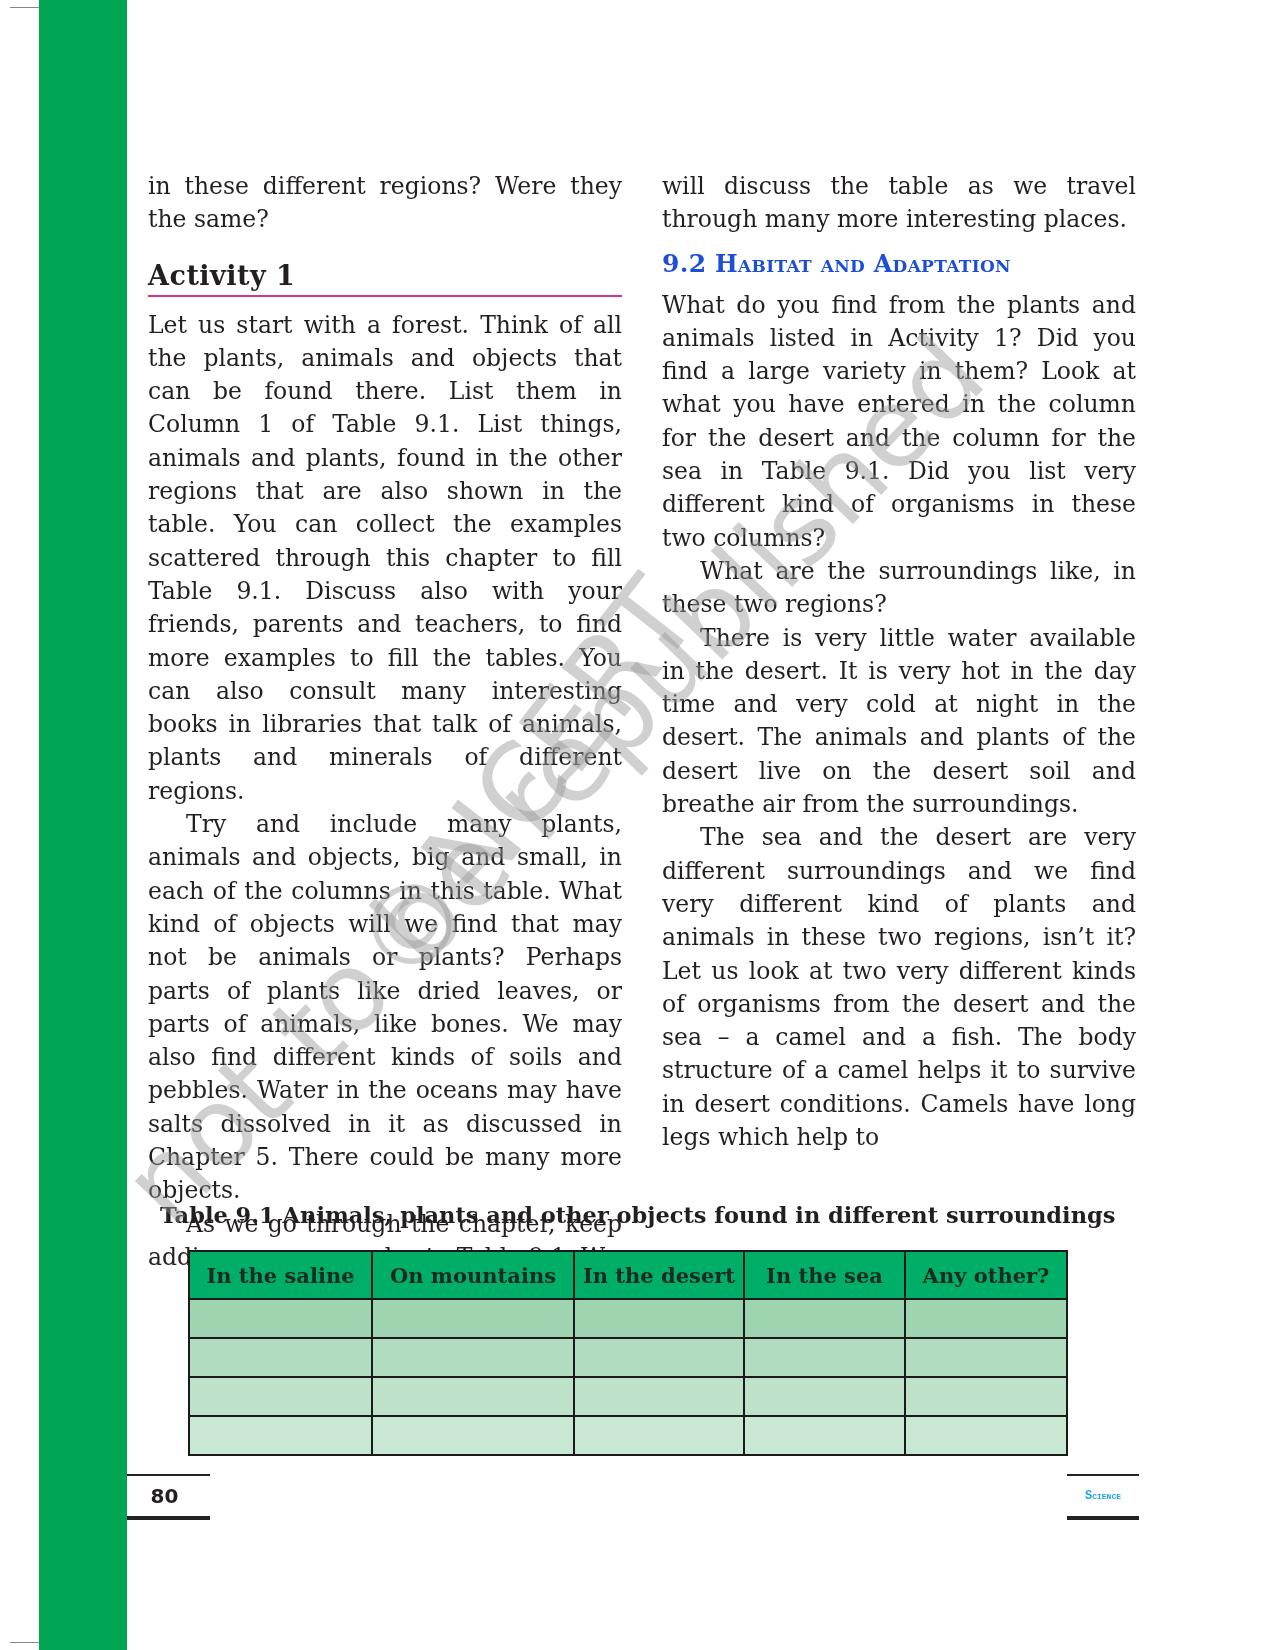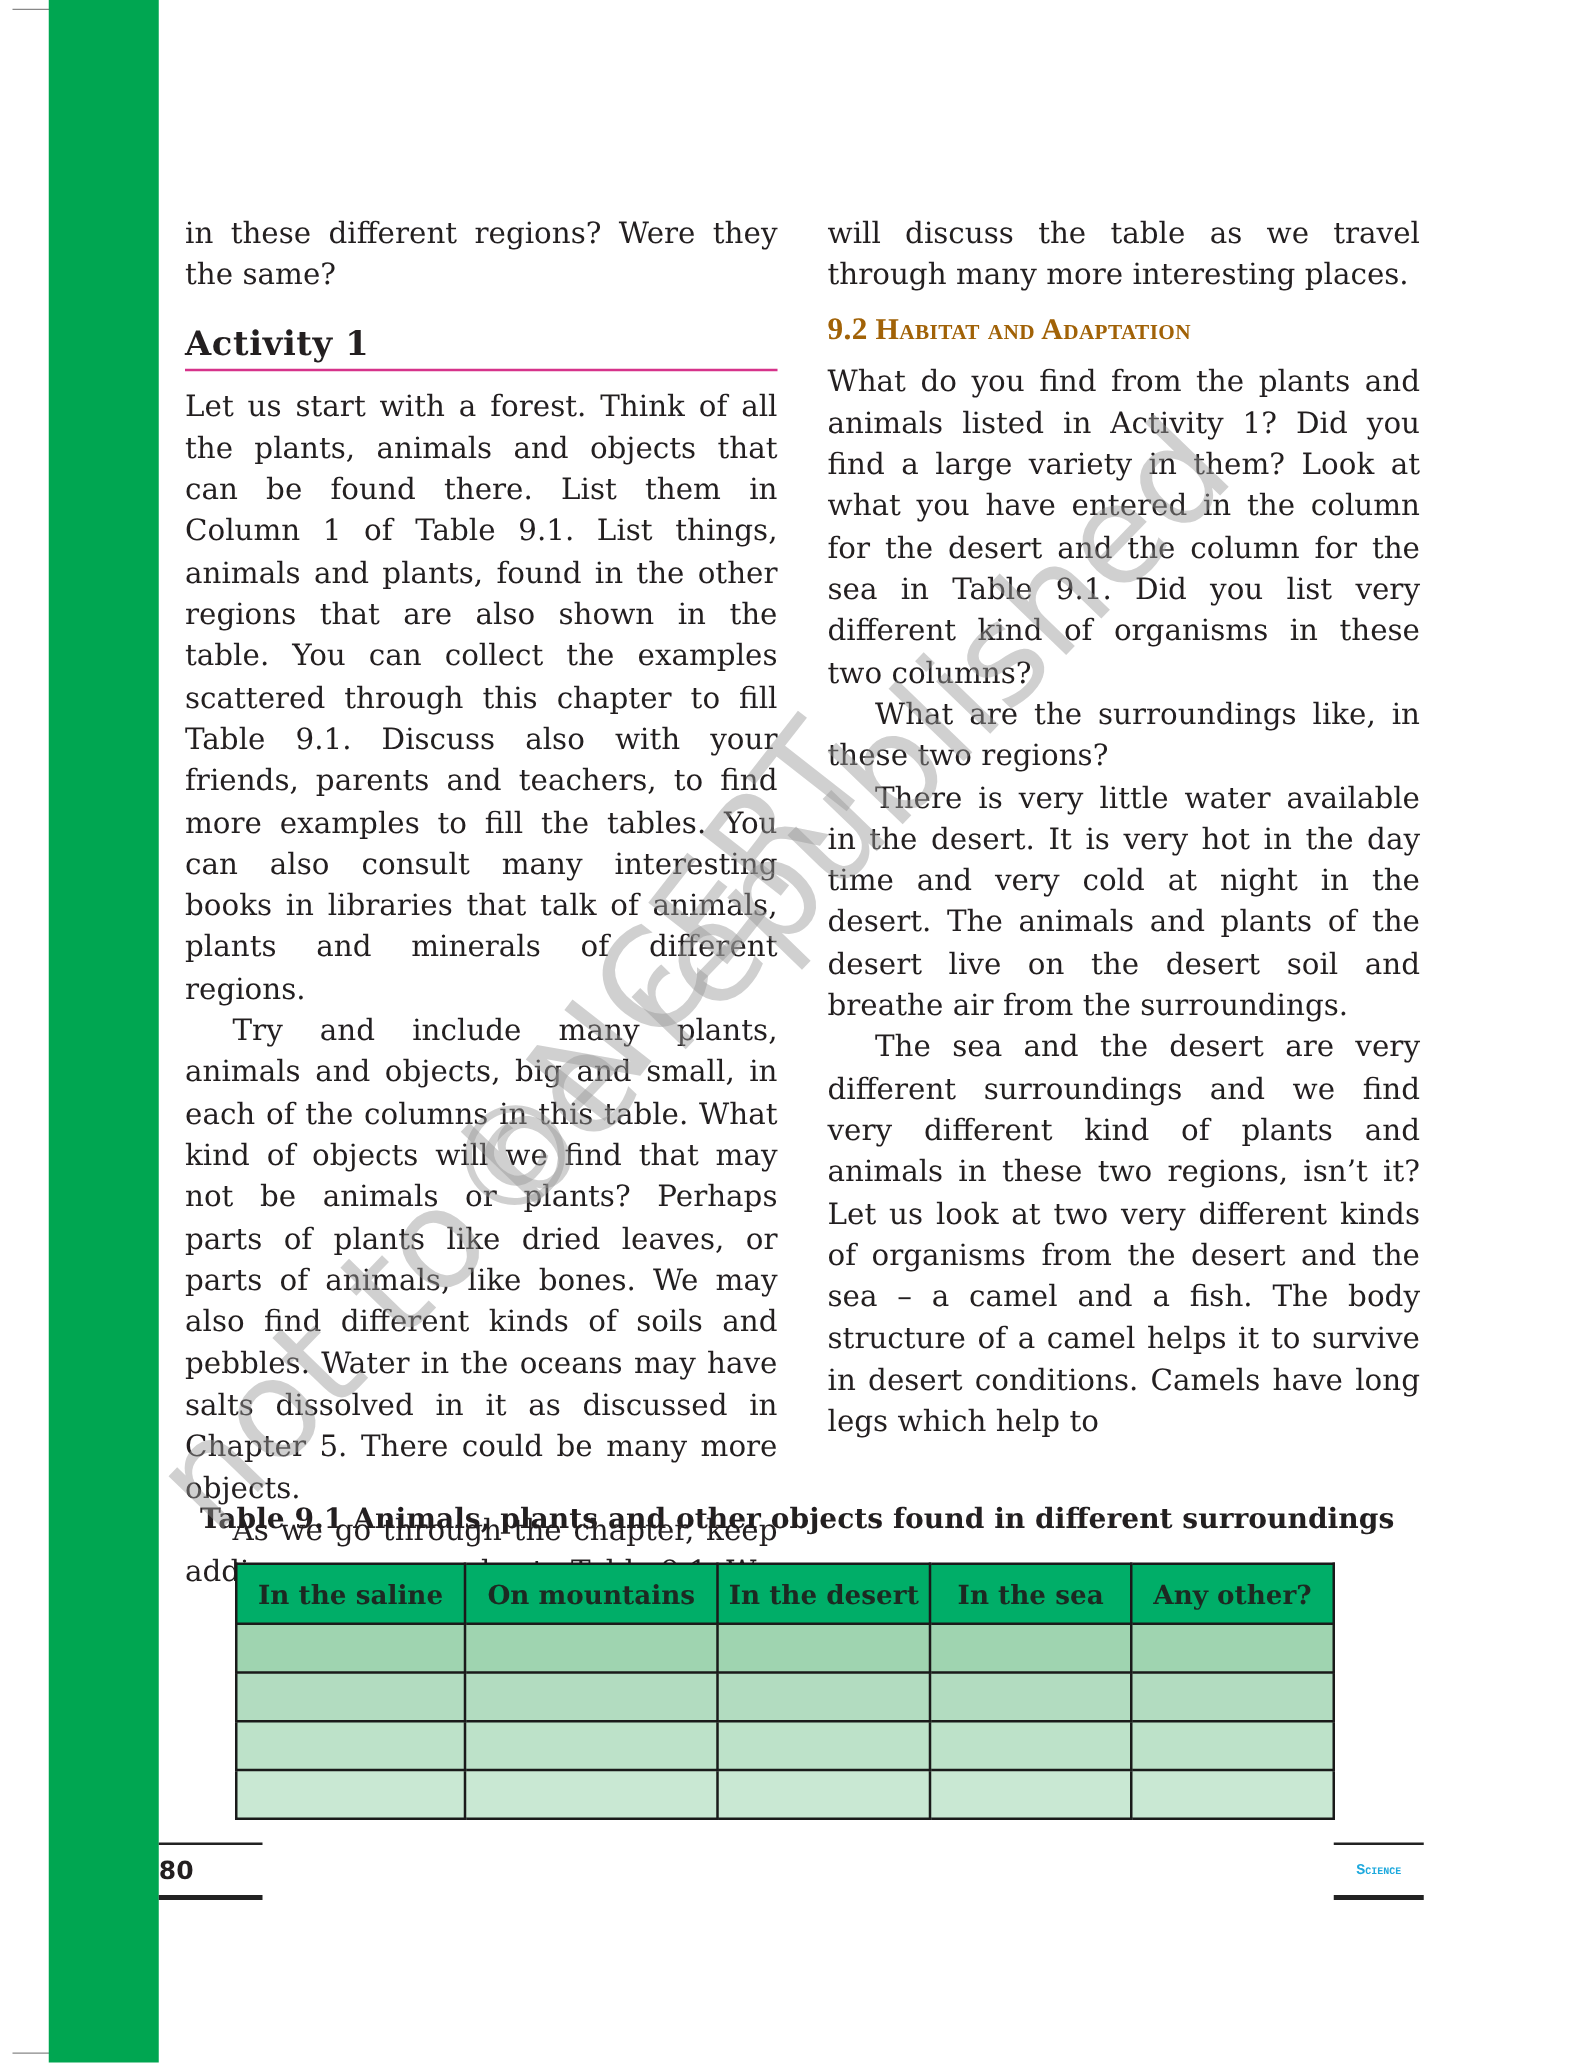--- a/index.html
+++ b/index.html
@@ -15,22 +15,22 @@
   .col-left { left: 148px; width: 474px; }
   .col-right { left: 662px; width: 474px; }
   .col p { margin: 0; }
   .indent { text-indent: 38px; }
   .activity-heading {
     font-family: "DejaVu Serif", serif; font-weight: bold; font-size: 27px;
     margin: 22px 0 12px 0; padding-bottom: 2px; border-bottom: 2px solid #d6338a;
     letter-spacing: 0.5px; line-height: 34px;
   }
   .section-heading {
-    color: #a16207; font-weight: bold; font-size: 24px; line-height: 34px;
-    margin: 10px 0 8px 0; font-variant: small-caps; letter-spacing: 0.3px; font-family: Liberation Serif, serif;
+    color: #1d4ed8; font-weight: bold; font-size: 24px; line-height: 34px;
+    margin: 10px 0 8px 0; font-variant: small-caps; letter-spacing: 0.3px;
   }
   .section-heading .num { font-size: 25px; }
   b.key { font-family: "DejaVu Sans", sans-serif; font-weight: bold; }
   .table-caption {
     position: absolute; left: 160px; top: 1200px; width: 980px;
     font-weight: bold; font-size: 22.5px; line-height: 30px; white-space: nowrap;
   }
   table.t91 {
     position: absolute; left: 188px; top: 1250px; width: 878px;
     border-collapse: collapse; table-layout: fixed;
@@ -41,21 +41,21 @@
     color: #1c2a22; text-align: center; white-space: nowrap;
   }
   table.t91 tr.r1 td { background: #9fd4b0; height: 37px; }
   table.t91 tr.r2 td { background: #b2dcc0; height: 37px; }
   table.t91 tr.r3 td { background: #bde2c9; height: 37px; }
   table.t91 tr.r4 td { background: #c9e8d3; height: 37px; }
   .footer-left { position: absolute; left: 127px; top: 1474px; width: 83px; }
   .footer-right { position: absolute; left: 1067px; top: 1474px; width: 72px; }
   .rule-thin { height: 2px; background: #222; }
   .rule-thick { height: 4px; background: #222; }
-  .page-number { font-family: "DejaVu Sans", sans-serif; font-weight: bold; font-size: 20px; text-align: left; padding: 8px 8px 8px 0; line-height: 24px; }
+  .page-number { font-family: "DejaVu Sans", sans-serif; font-weight: bold; font-size: 20px; text-align: center; padding: 8px 8px 8px 0; line-height: 24px; }
   .book-name { color: #1ea9dd; font-weight: bold; font-size: 12px; font-variant: small-caps; text-align: center; padding: 8px 0 8px 0; line-height: 24px; font-family: Liberation Mono, monospace; }
   .watermark {
     position: absolute; color: rgba(150,150,150,0.45); font-family: "DejaVu Sans", sans-serif;
     white-space: nowrap; transform-origin: left bottom; pointer-events: none;
   }
   .wm1 { left: 430px; top: 880px; font-size: 110px; transform: rotate(-52deg); }
   .wm2 { left: 190px; top: 1120px; font-size: 110px; transform: rotate(-46deg); }
 </style>
 </head>
 <body>

